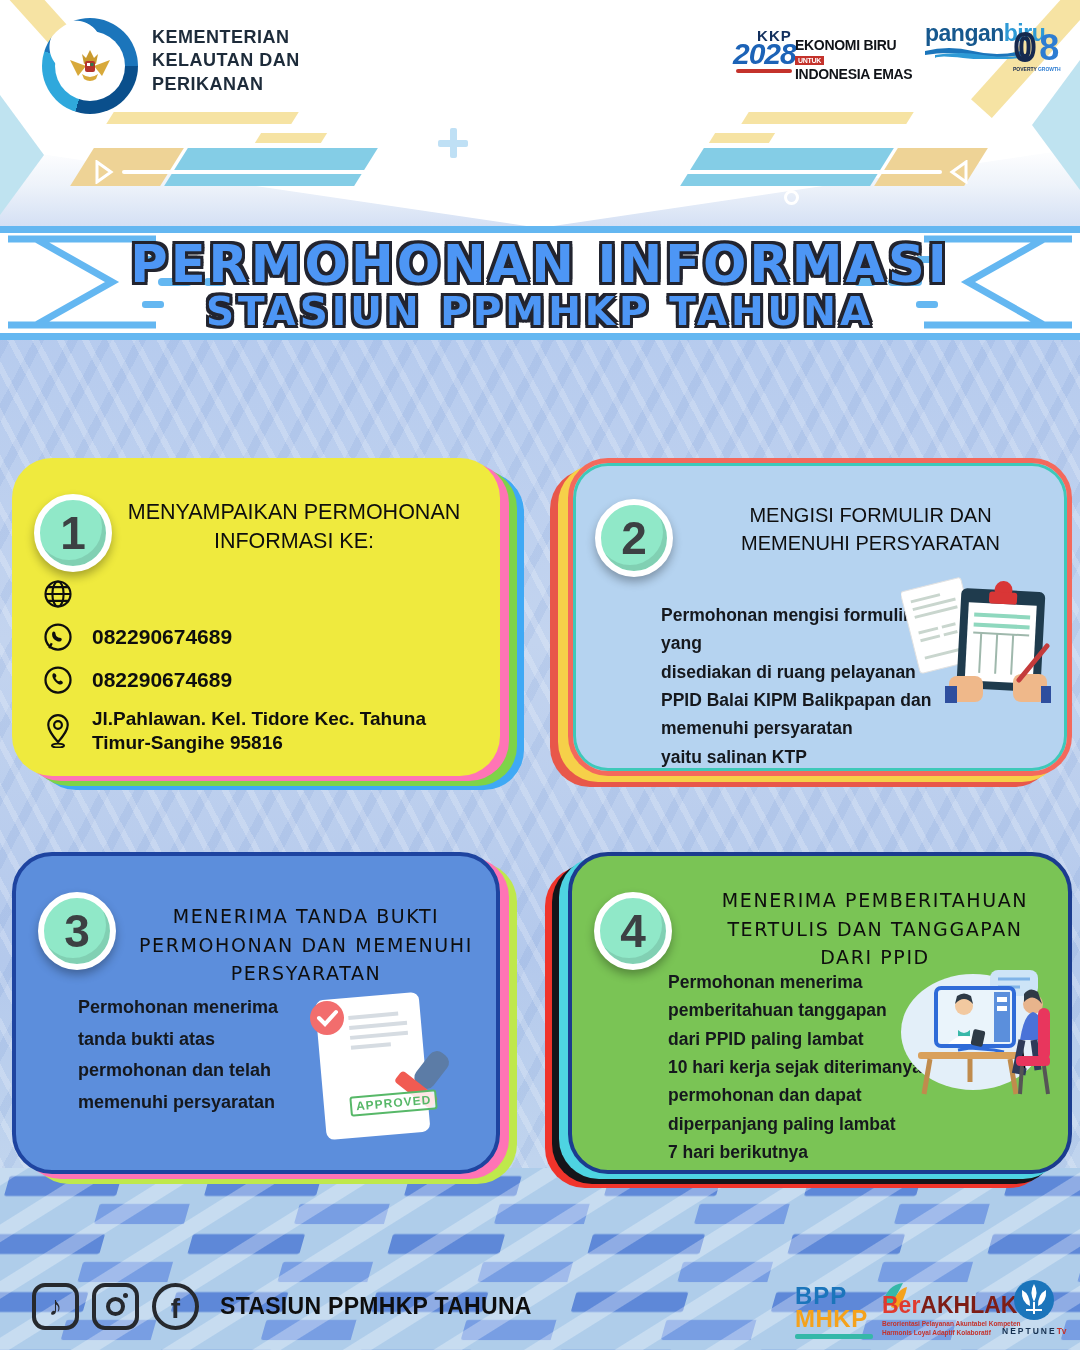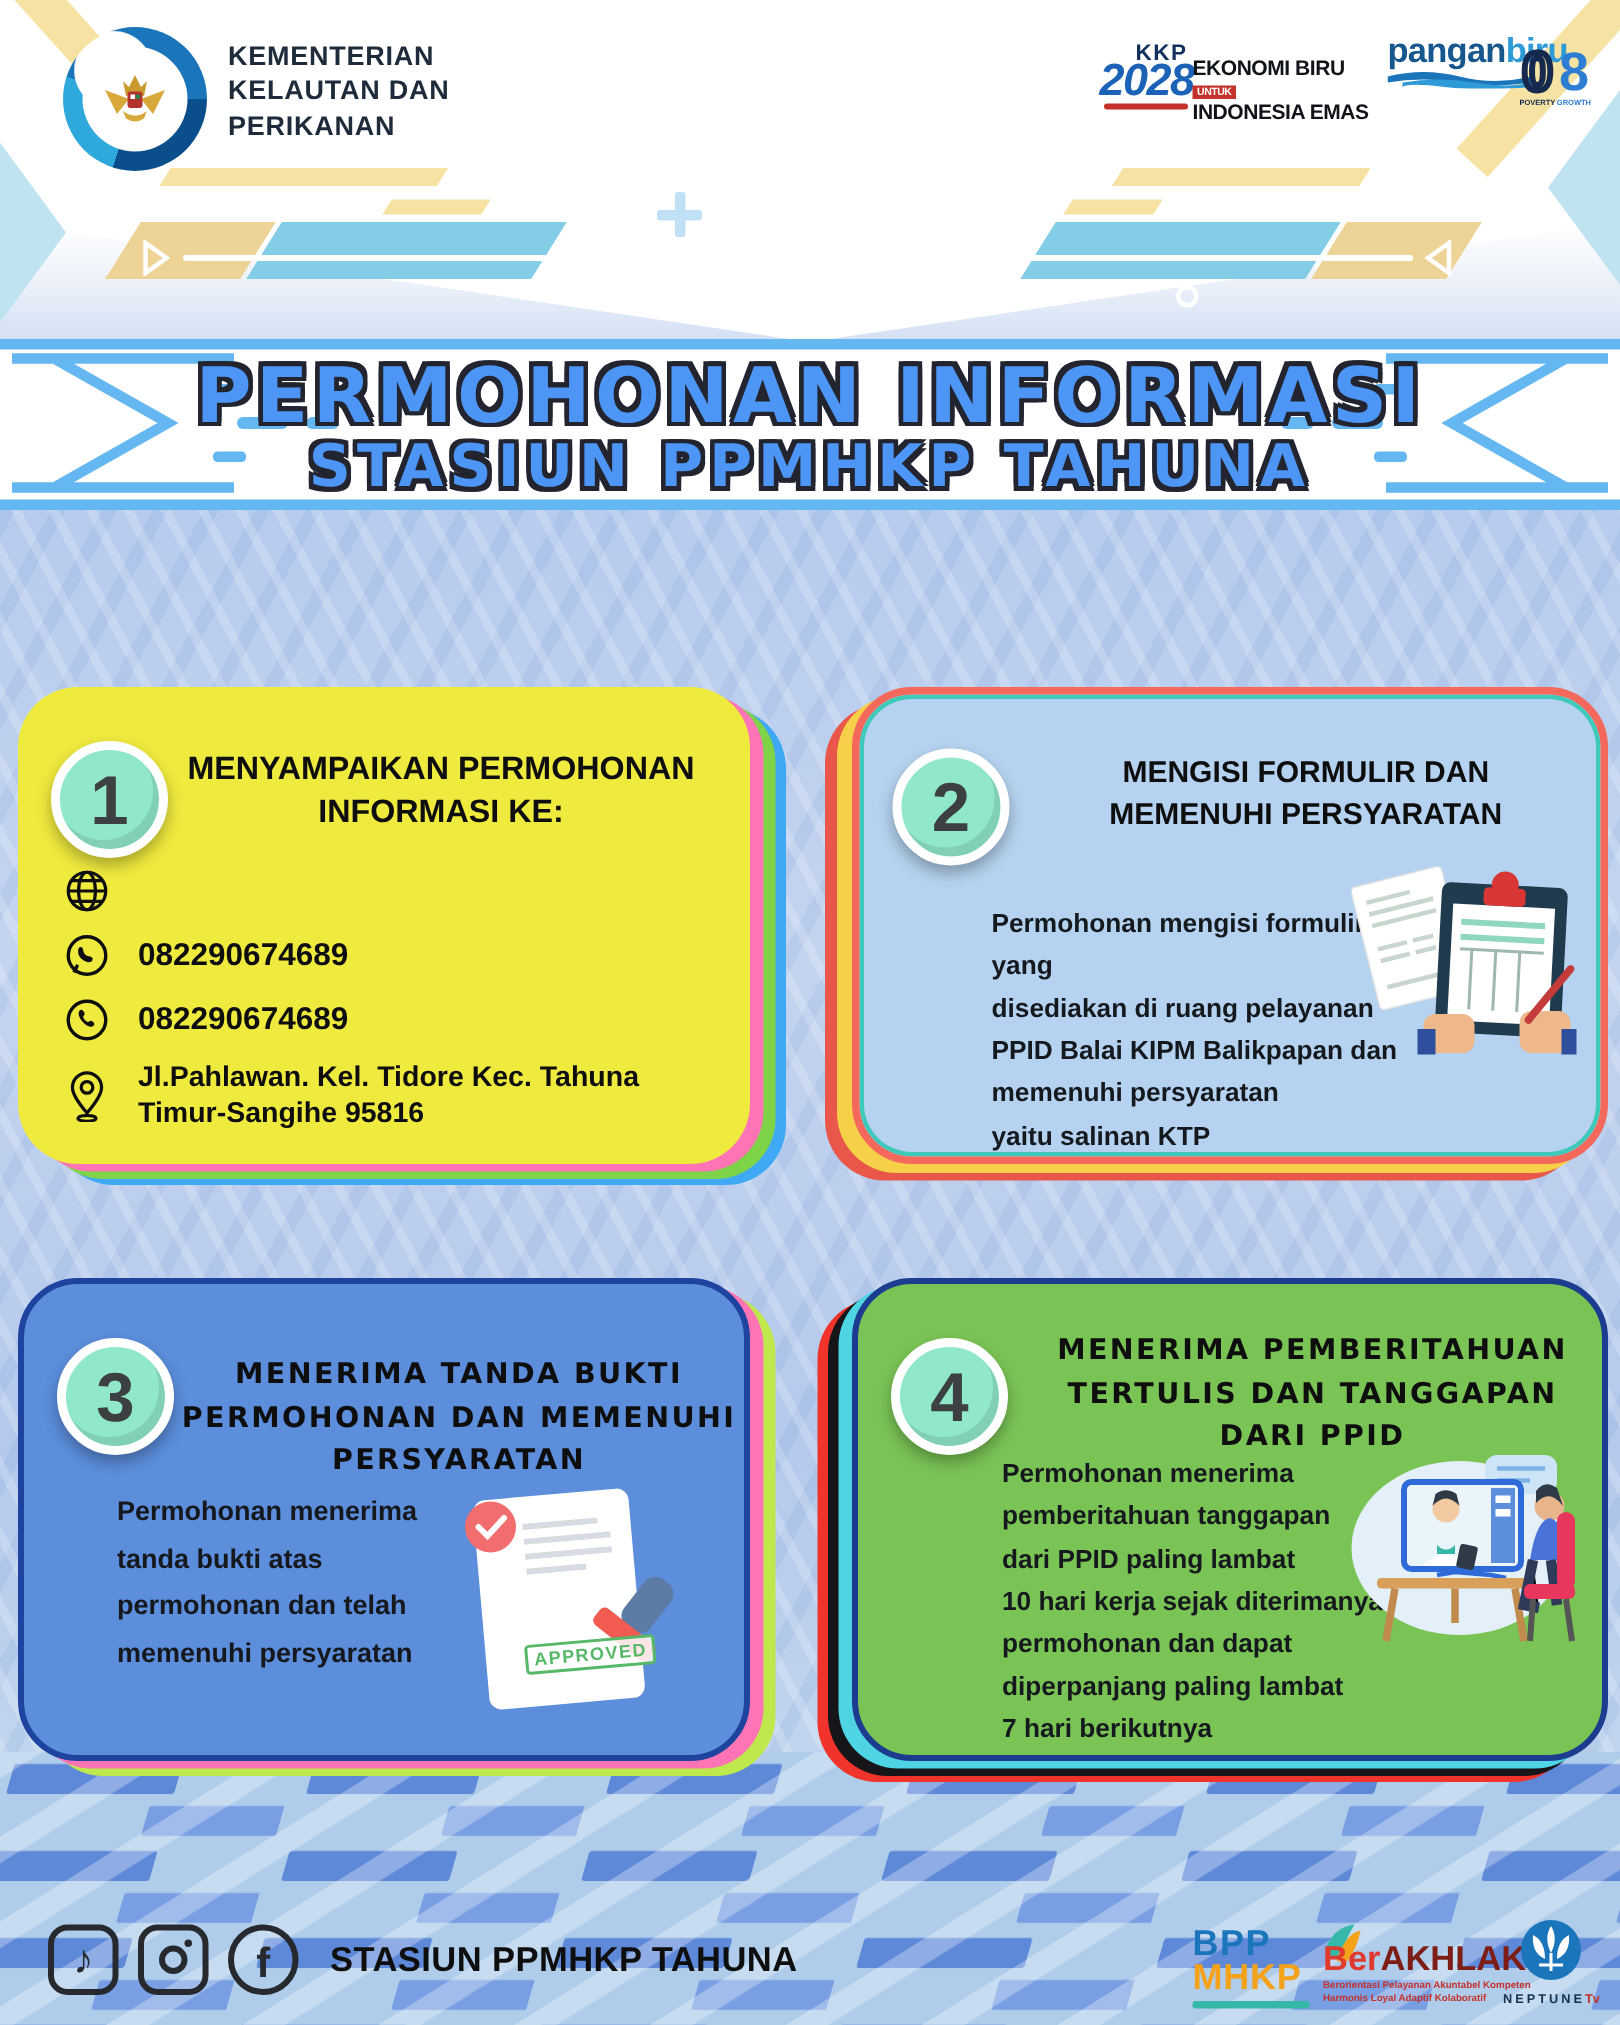--- a/index.html
+++ b/index.html
@@ -82,21 +82,21 @@
   .card4{ left:568px; top:852px; width:504px; height:322px; background:#7AC455;
     border:4px solid #1B3C8F;
     box-shadow:-9px 5px 0 #4ED4E2, -16px 10px 0 #15151A, -23px 14px 0 #F0342B; }
 
   .num-badge{ position:absolute; left:22px; top:36px; width:78px; height:78px; border-radius:50%;
     background:#90E8C8; border:6px solid #ffffff;
     box-shadow:0 5px 10px rgba(0,0,0,.30), inset -4px -6px 0 rgba(0,0,0,.10);
     display:flex; align-items:center; justify-content:center;
     font-size:46px; font-weight:bold; color:#3C4043; }
   .card-title{ position:absolute; text-align:center; color:#0E0E0E; white-space:pre-line;
-    font-weight:700; }
+    font-weight:400; }
   .t1{ left:92px; top:40px; width:380px; font-size:21.5px; line-height:1.35; }
   .t2{ left:110px; top:38px; width:375px; font-size:20px; line-height:1.4; }
   .t3{ left:100px; top:46px; width:380px; font-size:19px; line-height:1.5; letter-spacing:1.6px; font-family:"DejaVu Sans",sans-serif; }
   .t4{ left:112px; top:30px; width:382px; font-size:19px; line-height:1.5; letter-spacing:1.6px; font-family:"DejaVu Sans",sans-serif; }
 
   .contacts{ position:absolute; left:30px; top:120px; width:440px; list-style:none; }
   .c-row{ display:flex; align-items:center; gap:18px; margin-bottom:11px; }
   .c-icon{ width:32px; min-width:32px; height:32px; display:flex; align-items:center; justify-content:center; }
   .c-text{ font-weight:bold; color:#0E0E0E; }
   .c-url{ font-size:16.5px; }

